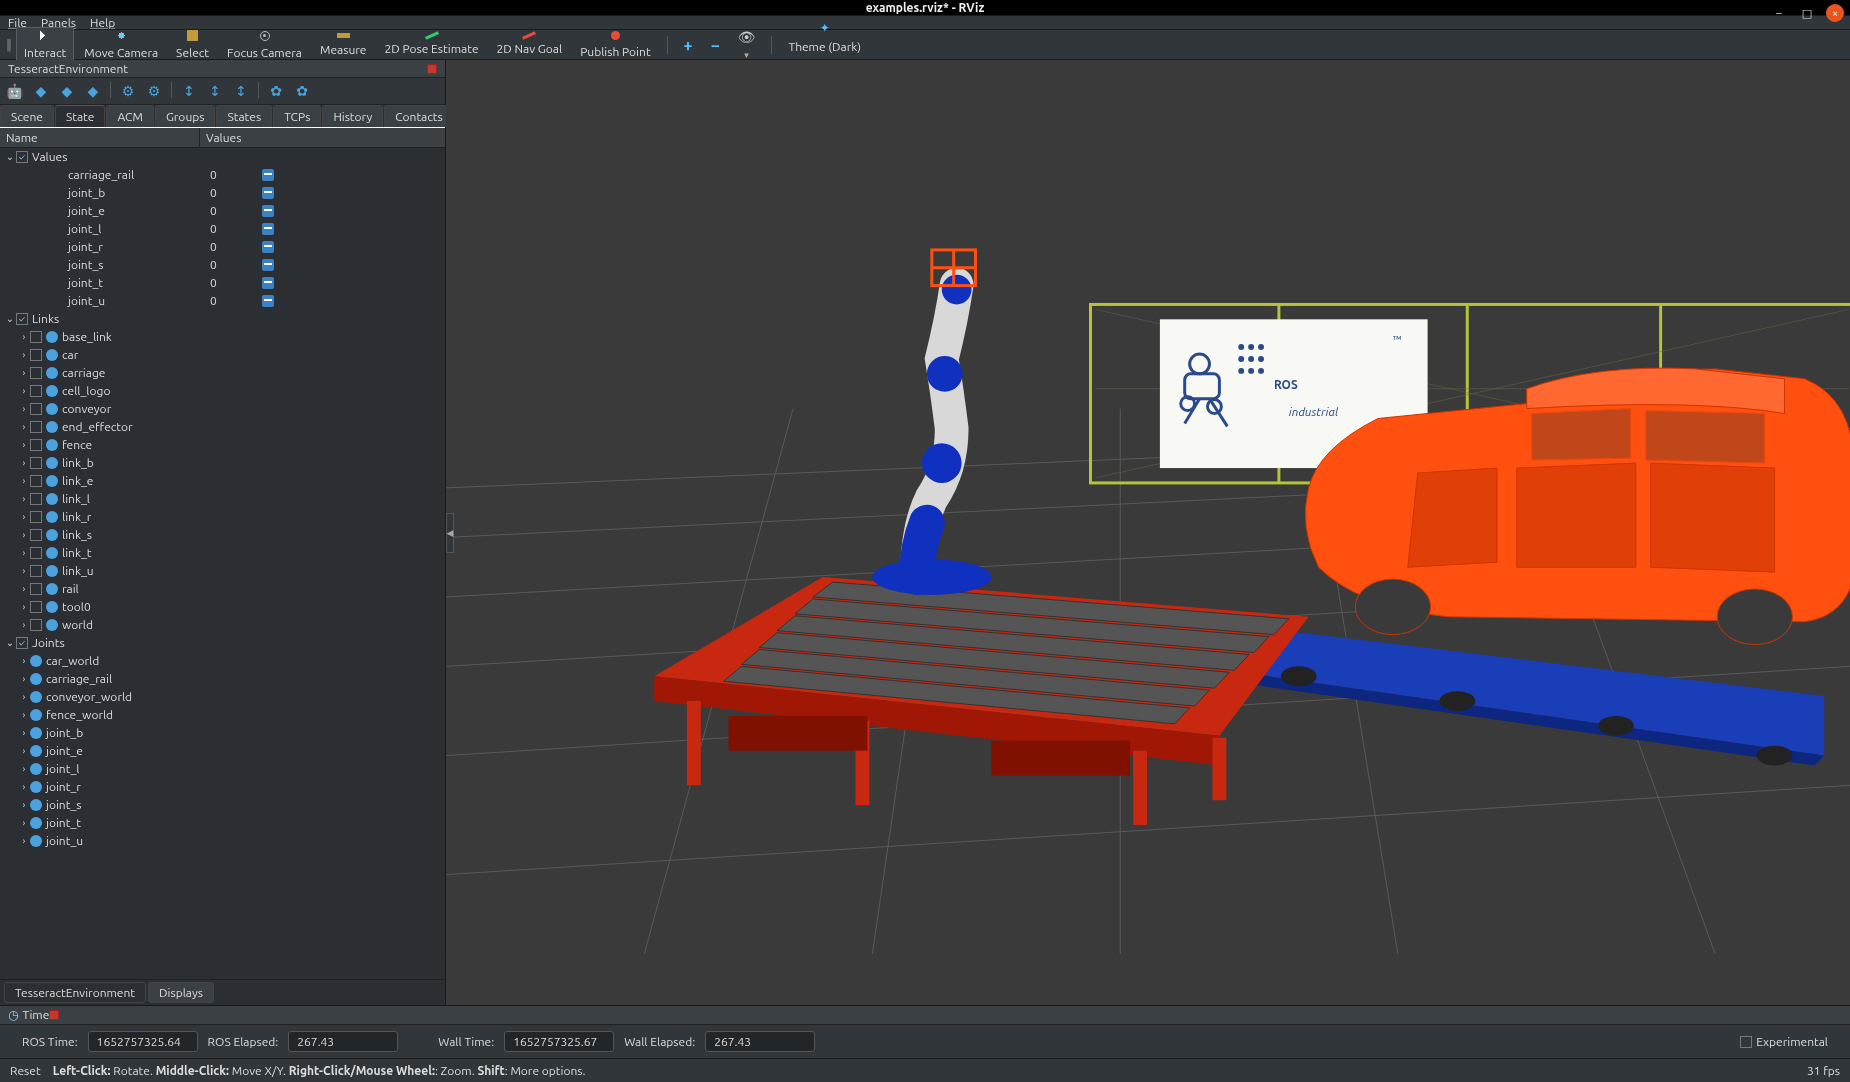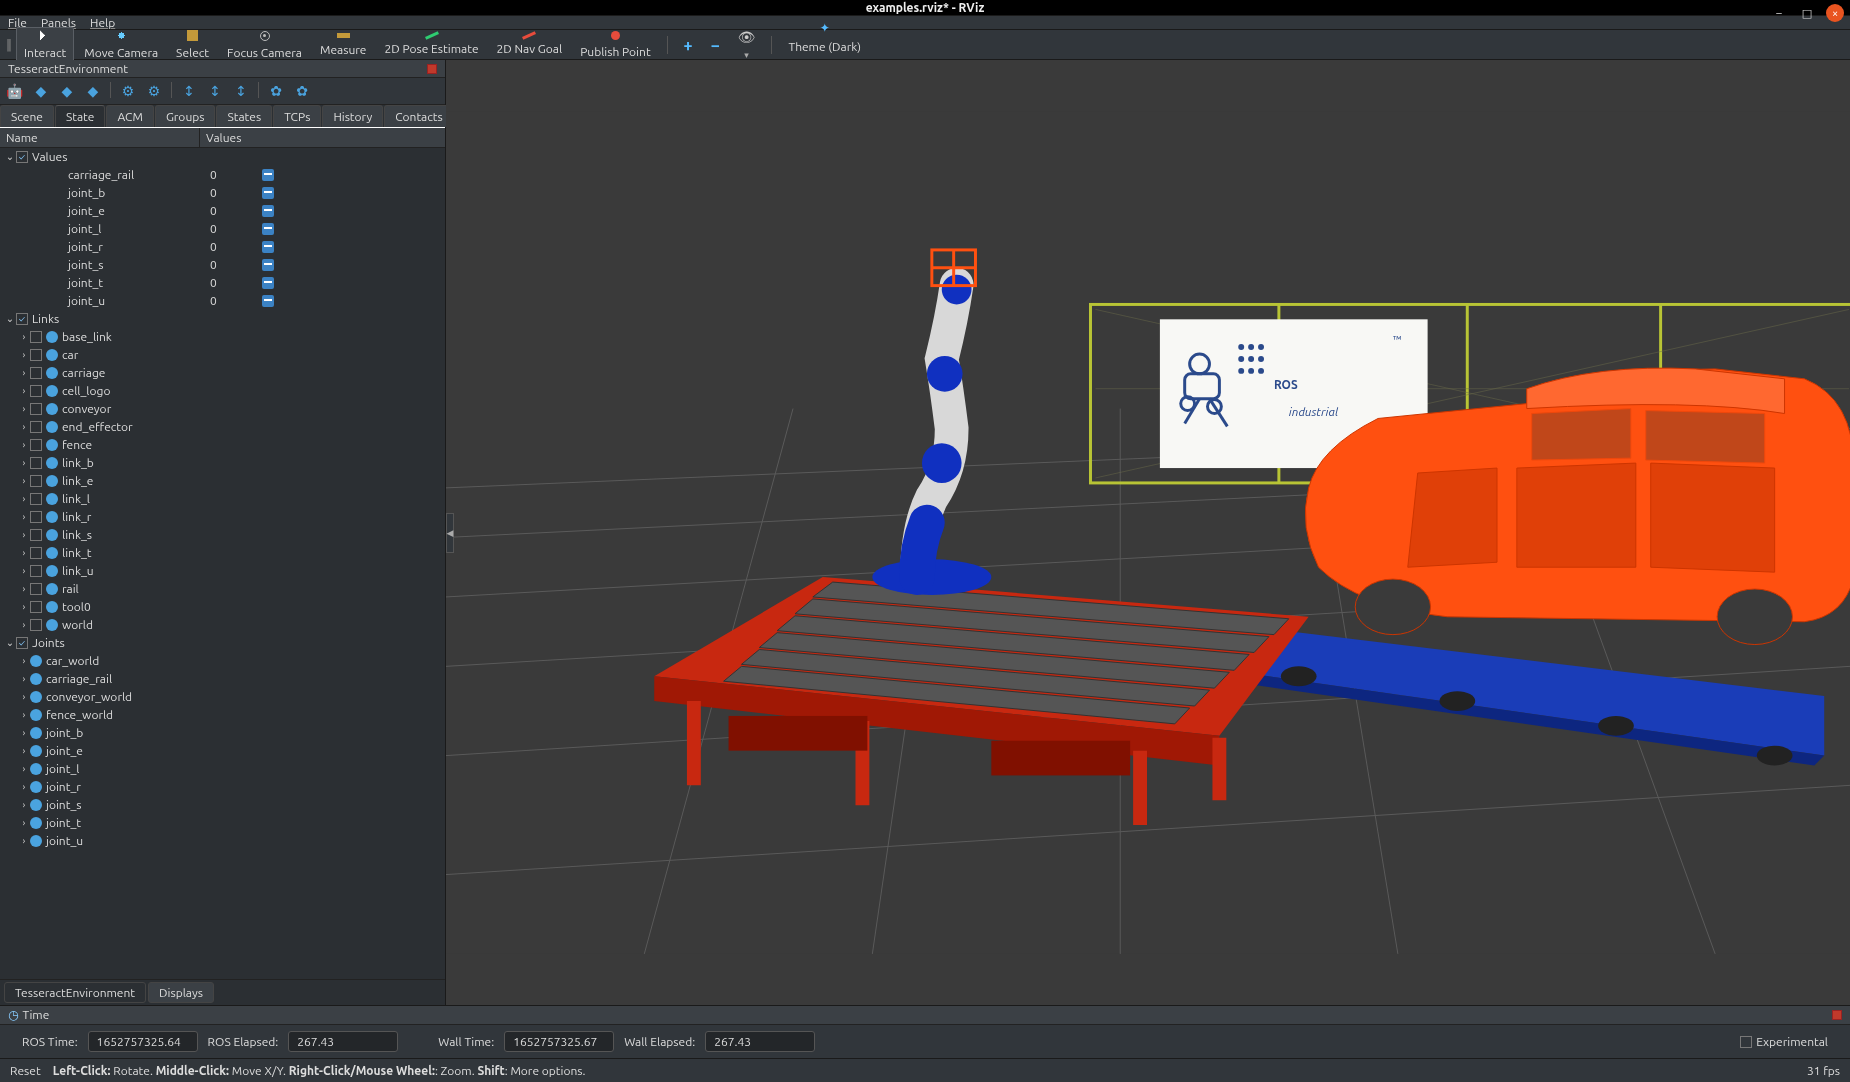--- a/index.html
+++ b/index.html
@@ -51,21 +51,21 @@
 .tree-row.indent1{padding-left:18px;} .tree-row.indent2{padding-left:40px;}
 .tree-row .val{position:absolute;left:210px;}
 .tree-row{position:relative;}
 .bottom-tabs { display:flex; background:#2b2f33; padding:2px 4px; gap:2px; border-top:1px solid #222;}
 .bottom-tabs .btab{padding:3px 10px;background:#3b4045;border:1px solid #444;border-radius:3px;font-size:12px;}
 .bottom-tabs .btab.active{background:#2b2f33;}
 .viewport { flex:1; background:#3a3a3a; position:relative; overflow:hidden; }
 .viewport svg { width:100%; height:100%; display:block; }
 .collapse-handle{position:absolute;left:0;top:50%;width:8px;height:40px;background:#31363b;border:1px solid #555;transform:translateY(-50%);display:flex;align-items:center;justify-content:center;color:#aaa;font-size:9px;}
 .time-panel { background:#31363b; border-top:1px solid #1a1a1a; }
-.time-title{background:#3b4045;padding:2px 8px;display:flex;align-items:center;justify-content:space-between;border-bottom:1px solid #222;}
+.time-title{background:#3b4045;padding:2px 8px;display:flex;align-items:center;border-bottom:1px solid #222;}
 .time-title .dot{width:10px;height:10px;background:#c0392b;border:1px solid #922;}
 .time-row{display:flex;align-items:center;padding:6px 22px;gap:10px;}
 .time-row label{font-size:12px;}
 .time-row .field{background:#232629;border:1px solid #555;padding:3px 8px;border-radius:3px;min-width:110px;font-size:12px;}
 .time-row .exp{margin-left:auto;display:flex;align-items:center;gap:4px;}
 .time-row .exp .chk{width:12px;height:12px;border:1px solid #777;}
 .status-bar{background:#31363b;border-top:1px solid #1a1a1a;padding:5px 10px;display:flex;align-items:center;gap:12px;font-size:12px;}
 .status-bar .reset{color:#ddd;}
 .status-bar .hints b{font-weight:bold;}
 .status-bar .fps{margin-left:auto;}

